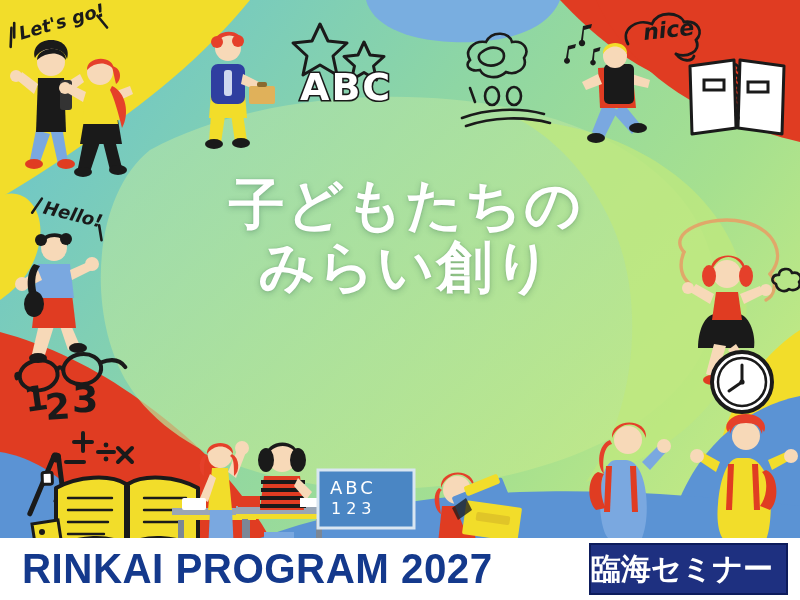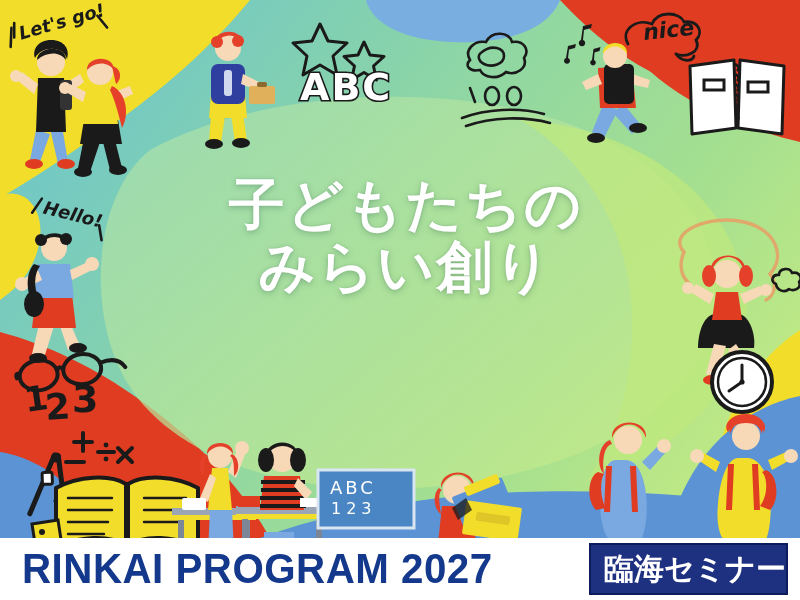--- a/index.html
+++ b/index.html
@@ -48,21 +48,21 @@
     letter-spacing:.5px;
     transform:scaleX(.96);
     transform-origin:left center;
     white-space:nowrap;
   }
   #logobox{
     position:absolute;left:589px;top:543px;
     width:195px;height:48px;
     background:#1e3080;
     border:2px solid #0d1c5c;
-    display:flex;align-items:center;justify-content:flex-end;
+    display:flex;align-items:center;justify-content:flex-start;
   }
   #logotext{
     color:#ffffff;
     font-family:"DejaVu Sans","Liberation Sans",sans-serif;
     font-weight:700;font-size:30px;line-height:30px;
     letter-spacing:0px;white-space:nowrap;
   }
 
   
 </style>

